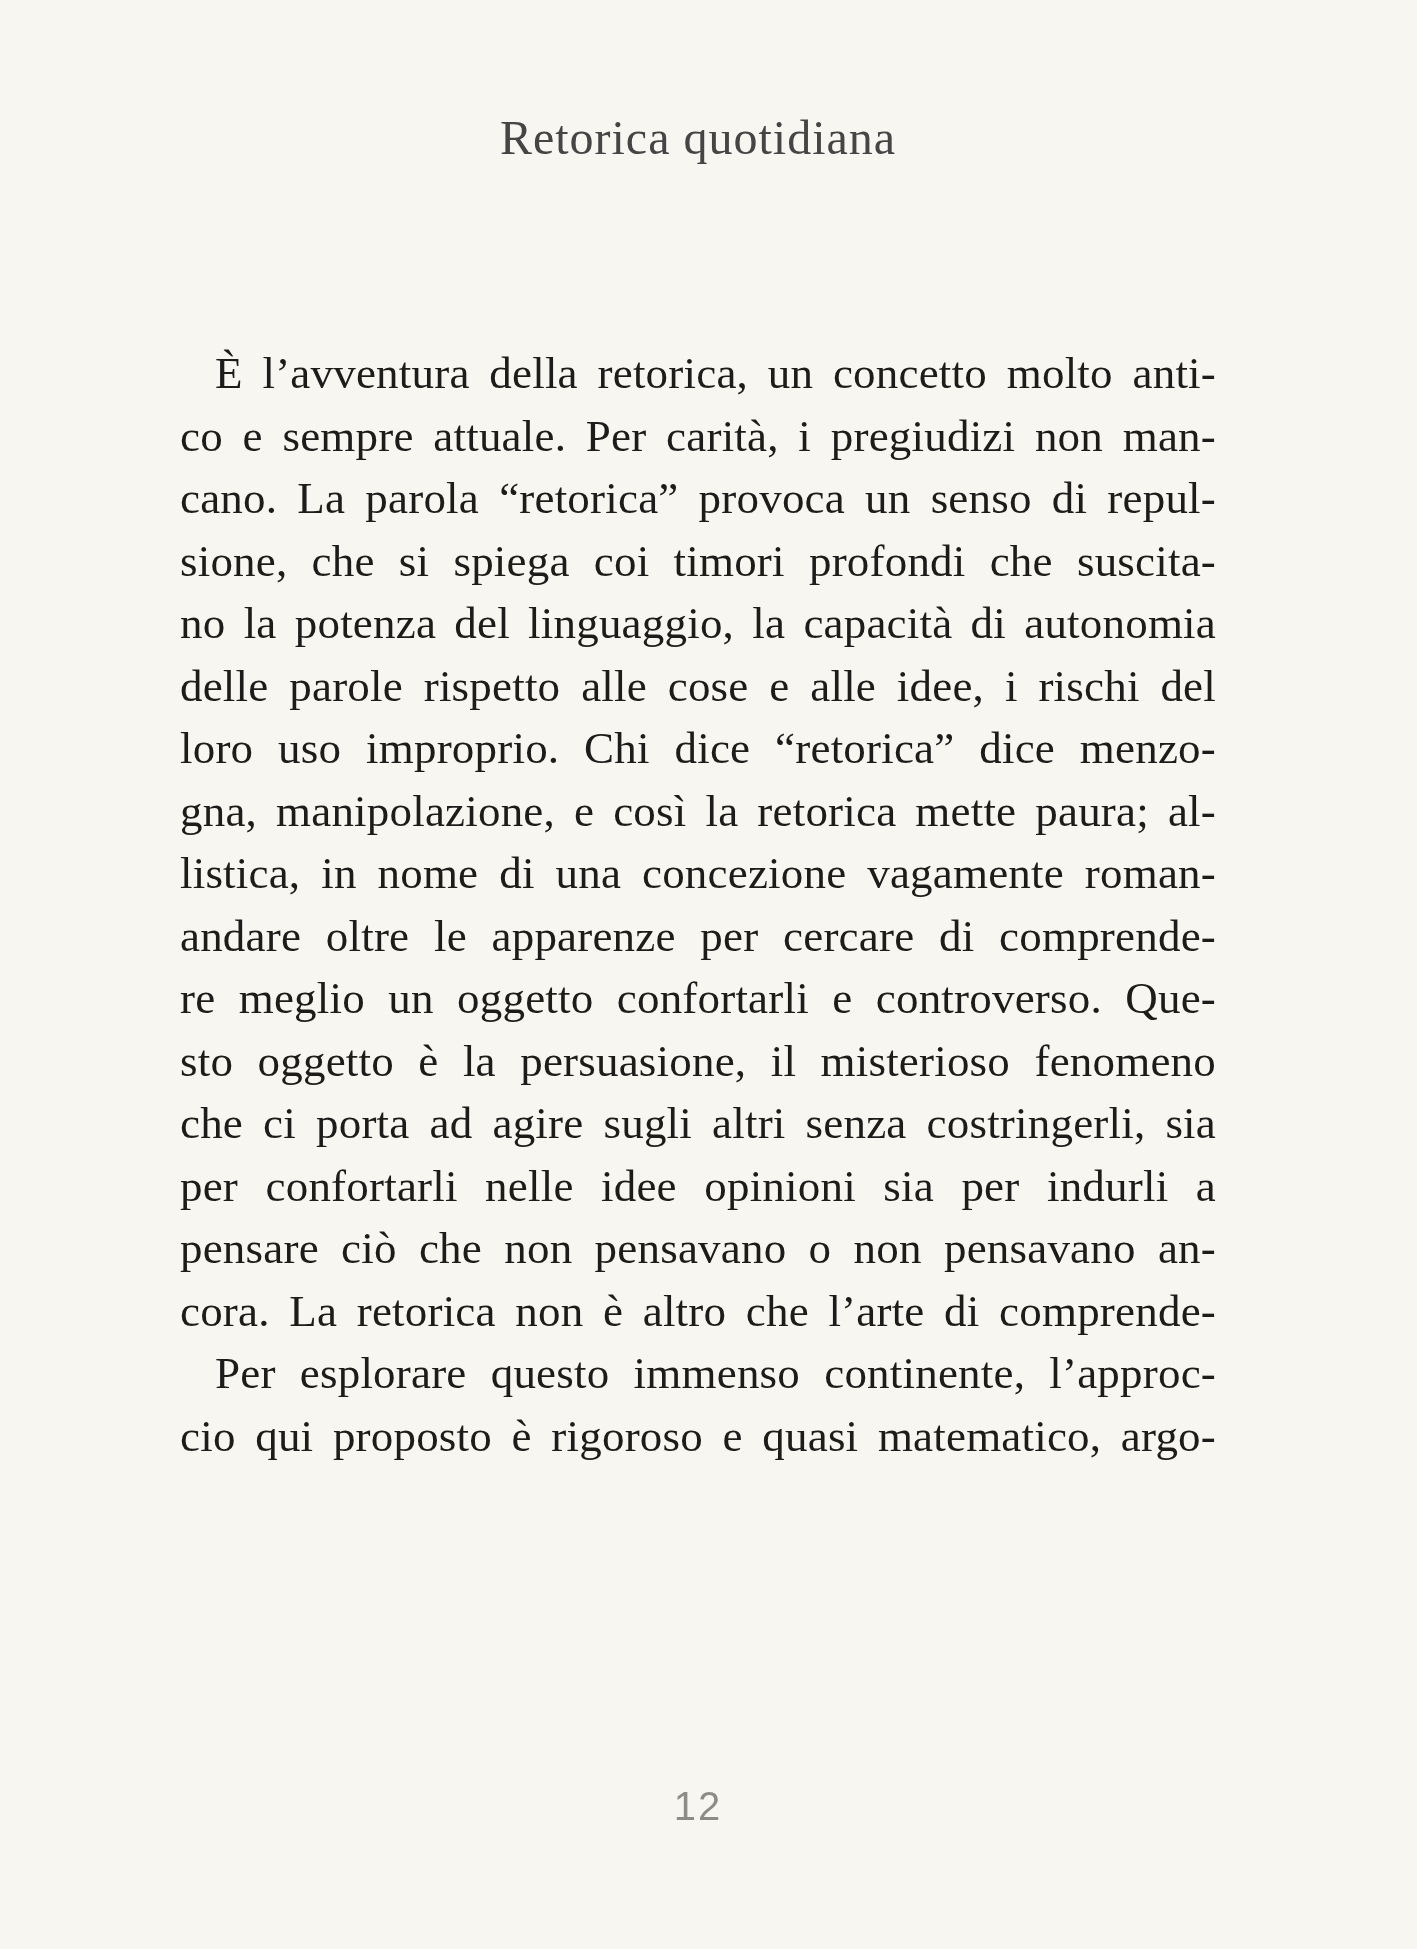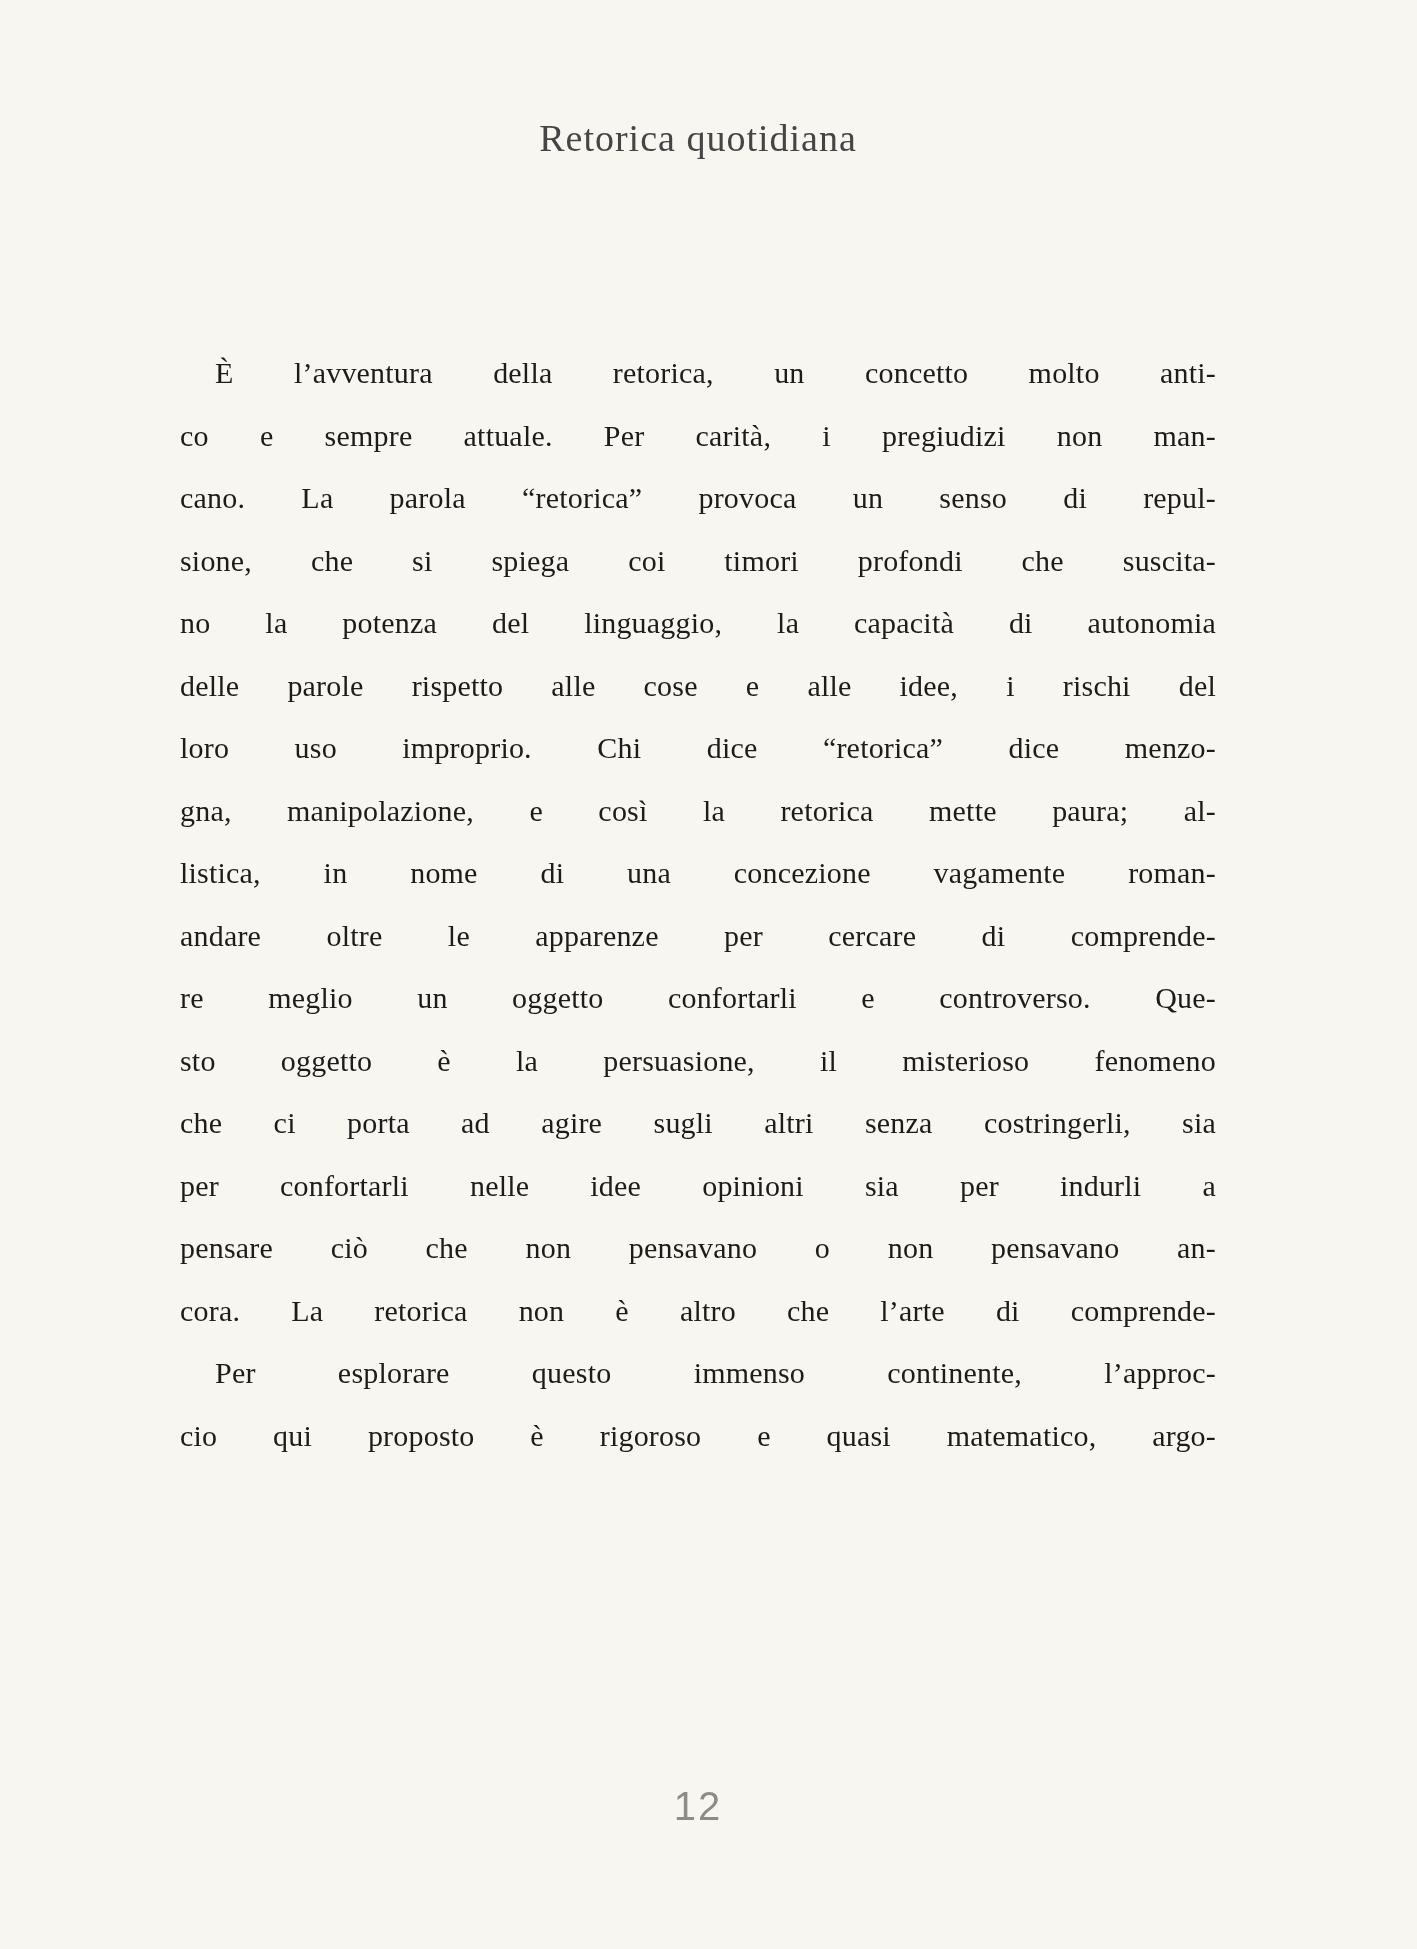--- a/index.html
+++ b/index.html
@@ -14,35 +14,35 @@
   .page {
     position: absolute;
     inset: 0;
   }
   .running-head {
     position: absolute;
     left: 180px;
     top: 116px;
     width: 1036px;
     text-align: center;
-    font-size: 38px;
+    font-size: 48px;
     line-height: 44px;
     letter-spacing: 1px;
     color: #454545;
   }
   .body-text {
     position: absolute;
     left: 180px;
     top: 342px;
     width: 1036px;
     color: #1e1c1a;
   }
   .para { margin: 0; padding: 0; }
   .line {
-    font-size: 30px;
+    font-size: 45px;
     line-height: 62.5px;
     height: 62.5px;
     text-align: justify;
     text-align-last: justify;
     white-space: nowrap;
     letter-spacing: 0.2px;
   }
   .line.indent { padding-left: 35px; }
   .line.para-end {
     text-align: left;

